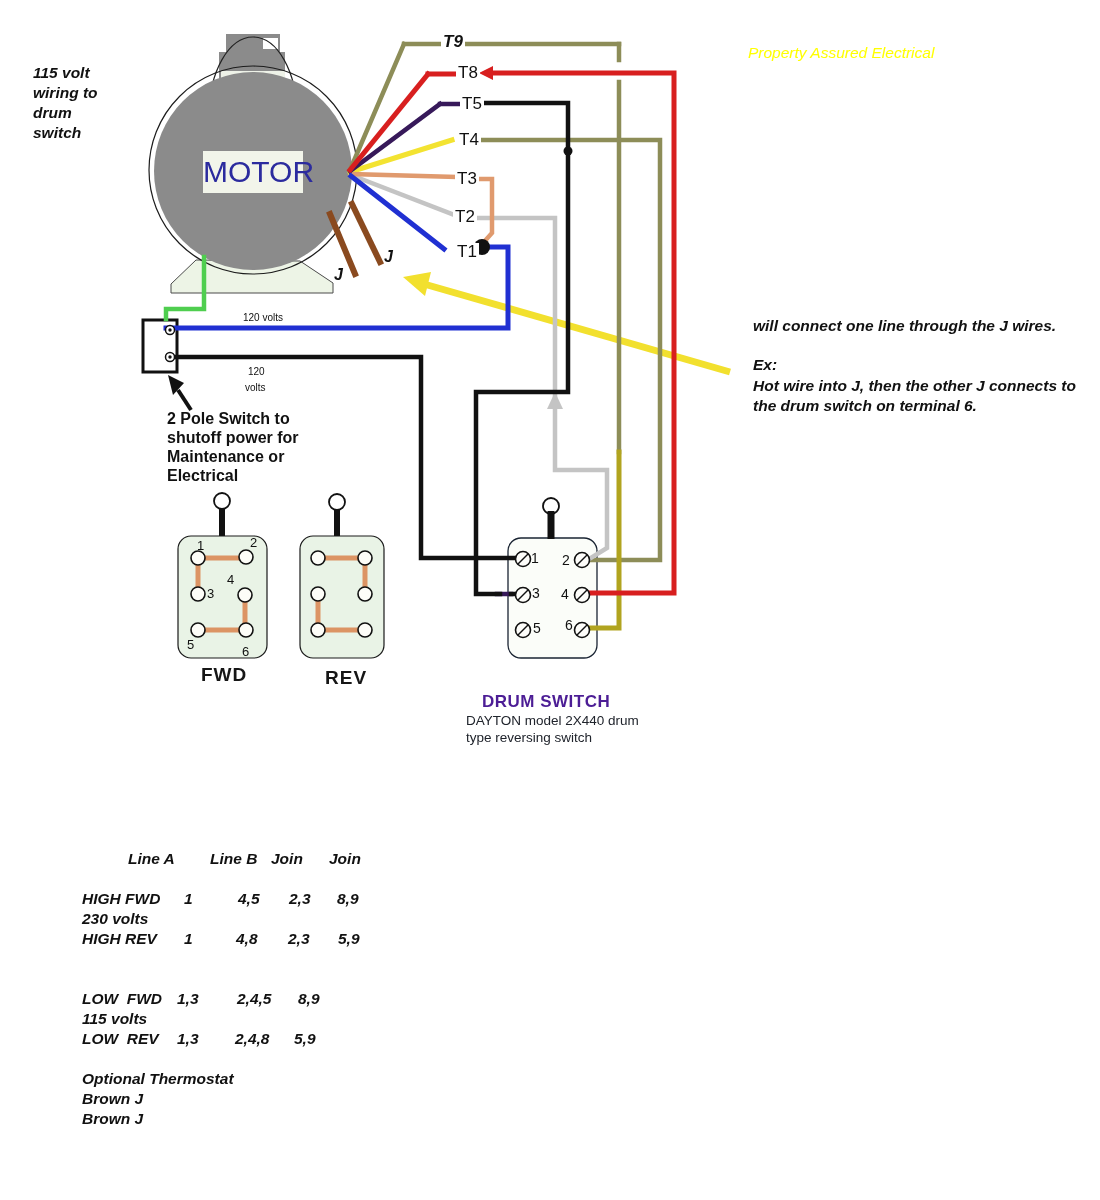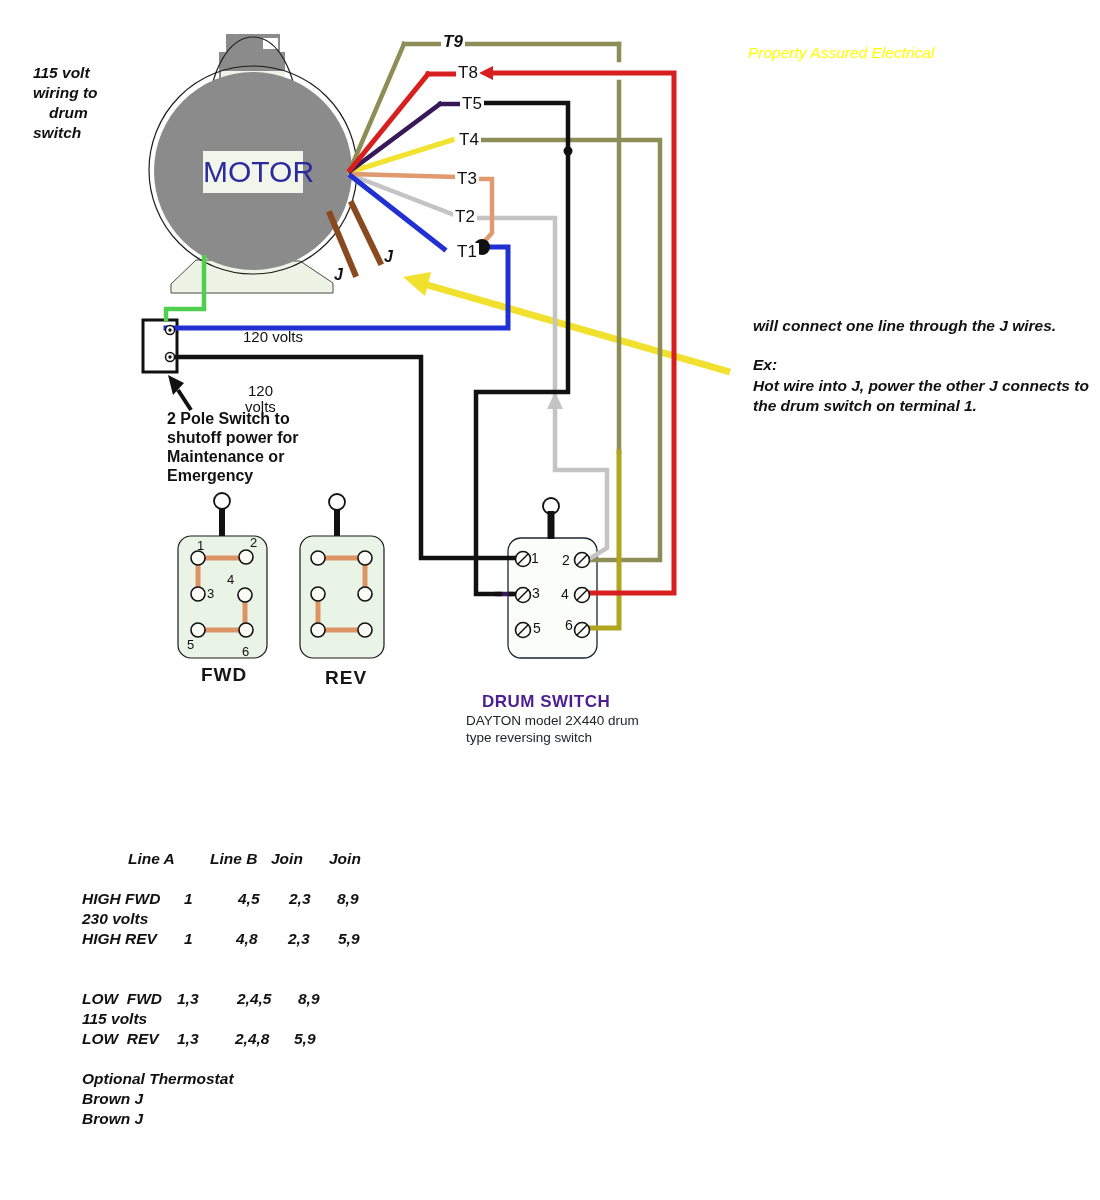--- a/index.html
+++ b/index.html
@@ -2,21 +2,21 @@
 <html><head>
 <meta charset="utf-8">
 <style>
   html,body{margin:0;padding:0;background:#fff;}
   .stage{position:relative;width:1100px;height:1200px;background:#ffffff;overflow:hidden;
          font-family:"Liberation Sans", sans-serif;}
   svg{position:absolute;left:0;top:0;}
   .t{position:absolute;color:#111;white-space:pre;line-height:1.05;}
   .bi{font-weight:bold;font-style:italic;font-size:15.5px;}
   .b16{font-weight:bold;font-size:16px;}
-  .r15{font-size:15px;margin-top:16px;}
+  .r15{font-size:10px;}
   .wl{font-size:17px;background:#fff;padding:0 2px;}
   .wl9{font-size:17px;font-weight:bold;font-style:italic;background:#fff;padding:0 2px;}
   .jl{font-size:16px;font-weight:bold;font-style:italic;}
   .tn{font-size:13px;}
   .dn{font-size:14px;}
   .sw{font-size:19px;font-weight:bold;letter-spacing:1px;color:#161616;}
   .dst{font-size:17px;font-weight:bold;color:#4c1d95;letter-spacing:.5px;}
   .dss{font-size:13.5px;color:#20242c;}
   .wm{color:#ffff00;font-weight:normal;font-style:italic;font-size:15.5px;}
   .motorlbl{font-size:30px;color:#2b2b9e;width:100px;text-align:center;letter-spacing:0;}
@@ -176,21 +176,21 @@
       <line x1="518" y1="600" x2="528" y2="590"></line>
       <line x1="577" y1="600" x2="587" y2="590"></line>
       <line x1="518" y1="635" x2="528" y2="625"></line>
       <line x1="577" y1="635" x2="587" y2="625"></line>
     </g>
   </g>
 </svg>
 
 <span class="t bi" style="left:33px;top:65px;">115 volt</span>
 <span class="t bi" style="left:33px;top:85px;">wiring to</span>
-<span class="t bi" style="left:33px;top:105px;margin-left:16px;">drum</span>
+<span class="t bi" style="left:33px;top:105px;">drum</span>
 <span class="t bi" style="left:33px;top:125px;">switch</span>
 
 <span class="t wm" style="left:748px;top:45px;">Property Assured Electrical</span>
 
 <span class="t motorlbl" style="left:203px;top:156px;">MOTOR</span>
 
 <span class="t wl9" style="left:441px;top:33px;">T9</span>
 <span class="t wl" style="left:456px;top:64px;">T8</span>
 <span class="t wl" style="left:460px;top:95px;">T5</span>
 <span class="t wl" style="left:457px;top:131px;">T4</span>
@@ -200,21 +200,21 @@
 <span class="t jl" style="left:384px;top:249px;">J</span>
 <span class="t jl" style="left:334px;top:267px;">J</span>
 
 <span class="t r15" style="left:243px;top:313px;">120 volts</span>
 <span class="t r15" style="left:248px;top:367px;">120</span>
 <span class="t r15" style="left:245px;top:383px;">volts</span>
 
 <span class="t b16" style="left:167px;top:411px;">2 Pole Switch to</span>
 <span class="t b16" style="left:167px;top:430px;">shutoff power for</span>
 <span class="t b16" style="left:167px;top:449px;">Maintenance or</span>
-<span class="t b16" style="left:167px;top:468px;">Emergency</span>
+<span class="t b16" style="left:167px;top:468px;">Electrical</span>
 
 <span class="t tn" style="left:197px;top:539px;">1</span>
 <span class="t tn" style="left:250px;top:536px;">2</span>
 <span class="t tn" style="left:207px;top:587px;">3</span>
 <span class="t tn" style="left:227px;top:573px;">4</span>
 <span class="t tn" style="left:187px;top:638px;">5</span>
 <span class="t tn" style="left:242px;top:645px;">6</span>
 
 <span class="t sw" style="left:201px;top:665px;">FWD</span>
 <span class="t sw" style="left:325px;top:668px;">REV</span>
@@ -225,22 +225,22 @@
 <span class="t dn" style="left:561px;top:587px;">4</span>
 <span class="t dn" style="left:533px;top:621px;">5</span>
 <span class="t dn" style="left:565px;top:618px;">6</span>
 
 <span class="t dst" style="left:482px;top:693px;">DRUM SWITCH</span>
 <span class="t dss" style="left:466px;top:714px;">DAYTON model 2X440 drum</span>
 <span class="t dss" style="left:466px;top:731px;">type reversing switch</span>
 
 <span class="t bi" style="left:753px;top:318px;">will connect one line through the J wires.</span>
 <span class="t bi" style="left:753px;top:357px;">Ex:</span>
-<span class="t bi" style="left:753px;top:378px;">Hot wire into J, power the other J connects to</span>
-<span class="t bi" style="left:753px;top:398px;">the drum switch on terminal 1.</span>
+<span class="t bi" style="left:753px;top:378px;">Hot wire into J, then the other J connects to</span>
+<span class="t bi" style="left:753px;top:398px;">the drum switch on terminal 6.</span>
 
 <span class="t bi" style="left:128px;top:851px;">Line A</span>
 <span class="t bi" style="left:210px;top:851px;">Line B</span>
 <span class="t bi" style="left:271px;top:851px;">Join</span>
 <span class="t bi" style="left:329px;top:851px;">Join</span>
 
 <span class="t bi" style="left:82px;top:891px;">HIGH FWD</span>
 <span class="t bi" style="left:184px;top:891px;">1</span>
 <span class="t bi" style="left:238px;top:891px;">4,5</span>
 <span class="t bi" style="left:289px;top:891px;">2,3</span>

